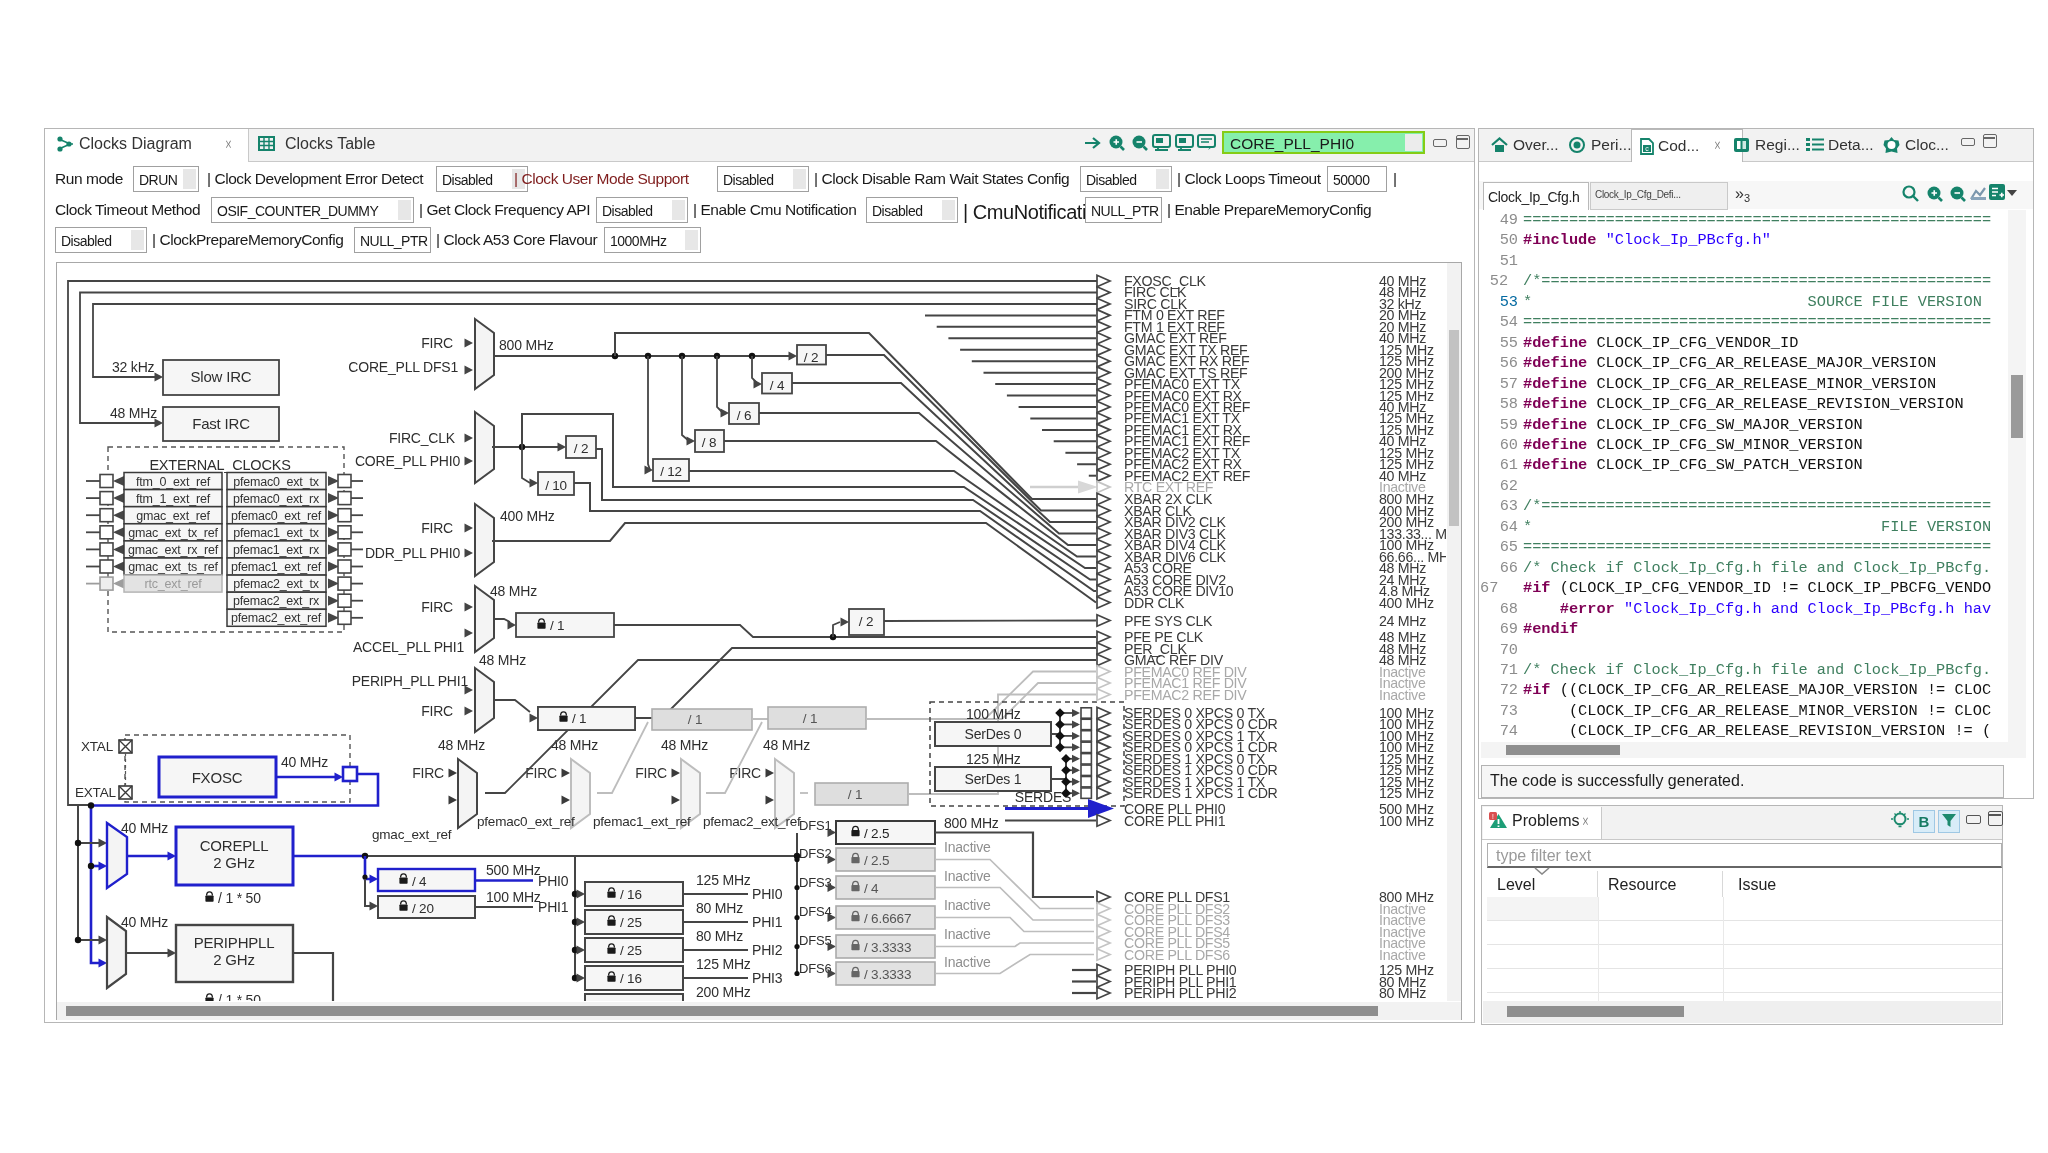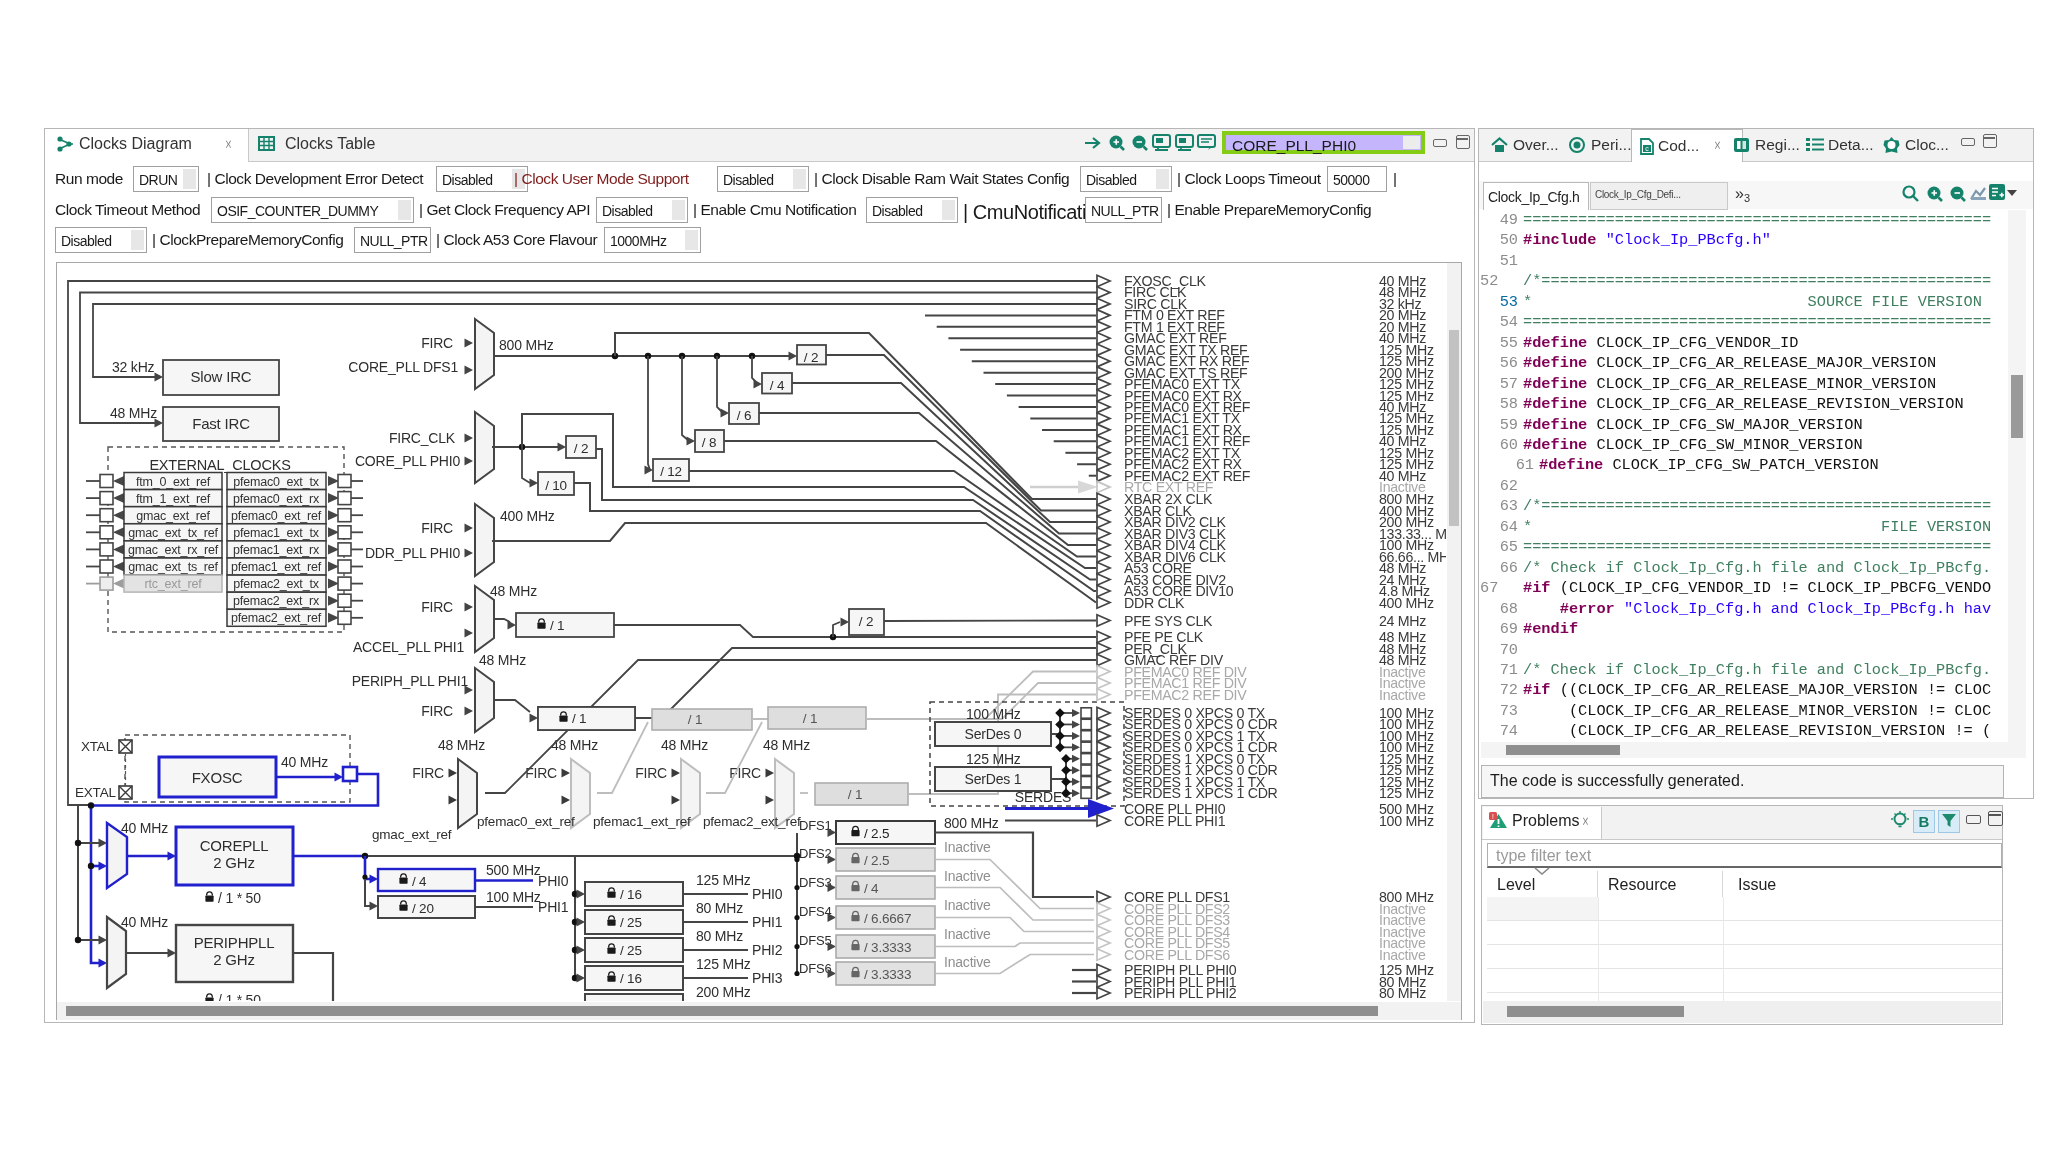--- a/index.html
+++ b/index.html
@@ -45,21 +45,21 @@
 <svg style="position:absolute;left:1175px;top:134px" width="19" height="17" viewBox="0 0 19 17">
     <rect x="1" y="1" width="17" height="12" rx="2" fill="none" stroke="#15836b" stroke-width="2"></rect>
     <rect x="4" y="4" width="7" height="5" fill="#15836b"></rect>
     <path d="M6 13 V16 M3 16 H16" stroke="#15836b" stroke-width="1.8"></path>
   </svg>
 <svg style="position:absolute;left:1197px;top:134px" width="19" height="17" viewBox="0 0 19 17">
     <rect x="1" y="1" width="17" height="12" rx="2" fill="none" stroke="#15836b" stroke-width="2"></rect>
     <path d="M4 5 H15 M4 8 H12" stroke="#15836b" stroke-width="1.6"></path>
     <path d="M13 13 L11 16 L15 13" fill="#15836b"></path>
   </svg>
-<div style="position:absolute;left:1222px;top:131px;width:203px;height:23px;background:#c4b5fd;border:4px solid #84cc16;box-sizing:border-box;">
+<div style="position:absolute;left:1222px;top:131px;width:203px;height:23px;background:#86efac;border:2px solid #84cc16;box-sizing:border-box;">
   <div style="position:absolute;left:6px;top:2px;font-size:15.5px;color:#1a1a1a;">CORE_PLL_PHI0</div>
   <div style="position:absolute;right:1px;top:1px;bottom:1px;width:17px;background:#ececec;"></div>
 </div>
 <div style="position:absolute;left:1433px;top:139px;width:12px;height:6px;border:1.5px solid #666;border-radius:2px;"></div>
 <div style="position:absolute;left:1456px;top:135px;width:12px;height:12px;border:1.5px solid #666;border-radius:2px;"></div>
 <div style="position:absolute;left:1456px;top:138px;width:12px;height:1.5px;background:#666;"></div>
 <div style="position:absolute;left:55px;top:170px;font-size:15.5px;color:#1a1a1a;white-space:pre;letter-spacing:-0.45px;">Run mode</div>
 <div style="position:absolute;left:133px;top:166px;width:66px;height:26px;background:#fff;border:1px solid #a0a0a0;box-sizing:border-box;">
     <div style="position:absolute;left:5px;top:4.5px;font-size:14px;color:#1a1a1a;letter-spacing:-0.5px;white-space:nowrap;">DRUN</div>
     <div style="position:absolute;right:2px;top:2px;bottom:2px;width:13px;background:#e7e7e7;"></div>
@@ -842,30 +842,30 @@
 <div style="position:absolute;left:1961px;top:138px;width:12px;height:6px;border:1.5px solid #666;border-radius:2px;"></div>
 <div style="position:absolute;left:1983px;top:134px;width:12px;height:12px;border:1.5px solid #666;border-radius:2px;"></div>
 <div style="position:absolute;left:1983px;top:137px;width:12px;height:1.5px;background:#666;"></div>
 
 <div class="mono" style="position:absolute;left:1480px;top:0px;width:524px;height:740px;font-size:15.3px;line-height:20.45px;letter-spacing:0;">
   <div style="position:absolute;left:0;top:0;width:524px;height:1153px;overflow:hidden;">
     <div style="position:absolute;left:0;top:0;width:100%;">
         <div style="position:absolute;left:0;top:210.0px;width:100%;height:20.45px;white-space:pre;"><span style="position:absolute;left:0;width:38px;text-align:right;color:#8c8c8c;">49</span><span style="position:absolute;left:43px;"><span style="color:#3f7f5f;">===================================================</span></span></div>
         <div style="position:absolute;left:0;top:230.4px;width:100%;height:20.45px;white-space:pre;"><span style="position:absolute;left:0;width:38px;text-align:right;color:#8c8c8c;">50</span><span style="position:absolute;left:43px;"><span style="color:#7f0055;font-weight:bold;">#include</span><span style="color:#111;"> </span><span style="color:#2a00ff;">"Clock_Ip_PBcfg.h"</span></span></div>
         <div style="position:absolute;left:0;top:250.9px;width:100%;height:20.45px;white-space:pre;"><span style="position:absolute;left:0;width:38px;text-align:right;color:#8c8c8c;">51</span><span style="position:absolute;left:43px;"></span></div>
-        <div style="position:absolute;left:0;top:271.4px;width:100%;height:20.45px;white-space:pre;"><span style="position:absolute;left:0;width:38px;text-align:left;color:#8c8c8c;">52</span><span style="position:absolute;left:43px;"><span style="color:#3f7f5f;">/*=================================================</span></span></div>
+        <div style="position:absolute;left:0;top:271.4px;width:100%;height:20.45px;white-space:pre;"><span style="position:absolute;left:0;width:38px;text-align:center;color:#8c8c8c;">52</span><span style="position:absolute;left:43px;"><span style="color:#3f7f5f;">/*=================================================</span></span></div>
         <div style="position:absolute;left:0;top:291.8px;width:100%;height:20.45px;white-space:pre;"><span style="position:absolute;left:0;width:38px;text-align:right;color:#0369a1;">53</span><span style="position:absolute;left:43px;"><span style="color:#3f7f5f;">*                              SOURCE FILE VERSION</span></span></div>
         <div style="position:absolute;left:0;top:312.2px;width:100%;height:20.45px;white-space:pre;"><span style="position:absolute;left:0;width:38px;text-align:right;color:#8c8c8c;">54</span><span style="position:absolute;left:43px;"><span style="color:#3f7f5f;">===================================================</span></span></div>
         <div style="position:absolute;left:0;top:332.7px;width:100%;height:20.45px;white-space:pre;"><span style="position:absolute;left:0;width:38px;text-align:right;color:#8c8c8c;">55</span><span style="position:absolute;left:43px;"><span style="color:#7f0055;font-weight:bold;">#define</span><span style="color:#111;"> CLOCK_IP_CFG_VENDOR_ID</span></span></div>
         <div style="position:absolute;left:0;top:353.1px;width:100%;height:20.45px;white-space:pre;"><span style="position:absolute;left:0;width:38px;text-align:right;color:#8c8c8c;">56</span><span style="position:absolute;left:43px;"><span style="color:#7f0055;font-weight:bold;">#define</span><span style="color:#111;"> CLOCK_IP_CFG_AR_RELEASE_MAJOR_VERSION</span></span></div>
         <div style="position:absolute;left:0;top:373.6px;width:100%;height:20.45px;white-space:pre;"><span style="position:absolute;left:0;width:38px;text-align:right;color:#8c8c8c;">57</span><span style="position:absolute;left:43px;"><span style="color:#7f0055;font-weight:bold;">#define</span><span style="color:#111;"> CLOCK_IP_CFG_AR_RELEASE_MINOR_VERSION</span></span></div>
         <div style="position:absolute;left:0;top:394.0px;width:100%;height:20.45px;white-space:pre;"><span style="position:absolute;left:0;width:38px;text-align:right;color:#8c8c8c;">58</span><span style="position:absolute;left:43px;"><span style="color:#7f0055;font-weight:bold;">#define</span><span style="color:#111;"> CLOCK_IP_CFG_AR_RELEASE_REVISION_VERSION</span></span></div>
         <div style="position:absolute;left:0;top:414.5px;width:100%;height:20.45px;white-space:pre;"><span style="position:absolute;left:0;width:38px;text-align:right;color:#8c8c8c;">59</span><span style="position:absolute;left:43px;text-align:center;"><span style="color:#7f0055;font-weight:bold;">#define</span><span style="color:#111;"> CLOCK_IP_CFG_SW_MAJOR_VERSION</span></span></div>
         <div style="position:absolute;left:0;top:434.9px;width:100%;height:20.45px;white-space:pre;"><span style="position:absolute;left:0;width:38px;text-align:right;color:#8c8c8c;">60</span><span style="position:absolute;left:43px;"><span style="color:#7f0055;font-weight:bold;">#define</span><span style="color:#111;"> CLOCK_IP_CFG_SW_MINOR_VERSION</span></span></div>
-        <div style="position:absolute;left:0;top:455.4px;width:100%;height:20.45px;white-space:pre;margin-left:16px;"><span style="position:absolute;left:0;width:38px;text-align:right;color:#8c8c8c;">61</span><span style="position:absolute;left:43px;"><span style="color:#7f0055;font-weight:bold;">#define</span><span style="color:#111;"> CLOCK_IP_CFG_SW_PATCH_VERSION</span></span></div>
+        <div style="position:absolute;left:0;top:455.4px;width:100%;height:20.45px;white-space:pre;"><span style="position:absolute;left:0;width:38px;text-align:right;color:#8c8c8c;">61</span><span style="position:absolute;left:43px;"><span style="color:#7f0055;font-weight:bold;">#define</span><span style="color:#111;"> CLOCK_IP_CFG_SW_PATCH_VERSION</span></span></div>
         <div style="position:absolute;left:0;top:475.8px;width:100%;height:20.45px;white-space:pre;"><span style="position:absolute;left:0;width:38px;text-align:right;color:#8c8c8c;">62</span><span style="position:absolute;left:43px;"></span></div>
         <div style="position:absolute;left:0;top:496.3px;width:100%;height:20.45px;white-space:pre;"><span style="position:absolute;left:0;width:38px;text-align:right;color:#8c8c8c;">63</span><span style="position:absolute;left:43px;"><span style="color:#3f7f5f;">/*=================================================</span></span></div>
         <div style="position:absolute;left:0;top:516.8px;width:100%;height:20.45px;white-space:pre;"><span style="position:absolute;left:0;width:38px;text-align:right;color:#8c8c8c;">64</span><span style="position:absolute;left:43px;"><span style="color:#3f7f5f;">*                                      FILE VERSION</span></span></div>
         <div style="position:absolute;left:0;top:537.2px;width:100%;height:20.45px;white-space:pre;"><span style="position:absolute;left:0;width:38px;text-align:right;color:#8c8c8c;">65</span><span style="position:absolute;left:43px;"><span style="color:#3f7f5f;">===================================================</span></span></div>
         <div style="position:absolute;left:0;top:557.6px;width:100%;height:20.45px;white-space:pre;"><span style="position:absolute;left:0;width:38px;text-align:right;color:#8c8c8c;">66</span><span style="position:absolute;left:43px;"><span style="color:#3f7f5f;">/* Check if Clock_Ip_Cfg.h file and Clock_Ip_PBcfg.</span></span></div>
         <div style="position:absolute;left:0;top:578.1px;width:100%;height:20.45px;white-space:pre;"><span style="position:absolute;left:0;width:38px;text-align:left;color:#8c8c8c;">67</span><span style="position:absolute;left:43px;"><span style="color:#7f0055;font-weight:bold;">#if</span><span style="color:#111;"> (CLOCK_IP_CFG_VENDOR_ID != CLOCK_IP_PBCFG_VENDO</span></span></div>
         <div style="position:absolute;left:0;top:598.5px;width:100%;height:20.45px;white-space:pre;"><span style="position:absolute;left:0;width:38px;text-align:right;color:#8c8c8c;">68</span><span style="position:absolute;left:43px;"><span style="color:#111;">    </span><span style="color:#7f0055;font-weight:bold;">#error</span><span style="color:#111;"> </span><span style="color:#2a00ff;">"Clock_Ip_Cfg.h and Clock_Ip_PBcfg.h hav</span></span></div>
         <div style="position:absolute;left:0;top:619.0px;width:100%;height:20.45px;white-space:pre;"><span style="position:absolute;left:0;width:38px;text-align:right;color:#8c8c8c;">69</span><span style="position:absolute;left:43px;"><span style="color:#7f0055;font-weight:bold;">#endif</span></span></div>
         <div style="position:absolute;left:0;top:639.5px;width:100%;height:20.45px;white-space:pre;"><span style="position:absolute;left:0;width:38px;text-align:right;color:#8c8c8c;">70</span><span style="position:absolute;left:43px;"></span></div>
         <div style="position:absolute;left:0;top:659.9px;width:100%;height:20.45px;white-space:pre;"><span style="position:absolute;left:0;width:38px;text-align:right;color:#8c8c8c;">71</span><span style="position:absolute;left:43px;"><span style="color:#3f7f5f;">/* Check if Clock_Ip_Cfg.h file and Clock_Ip_PBcfg.</span></span></div>

